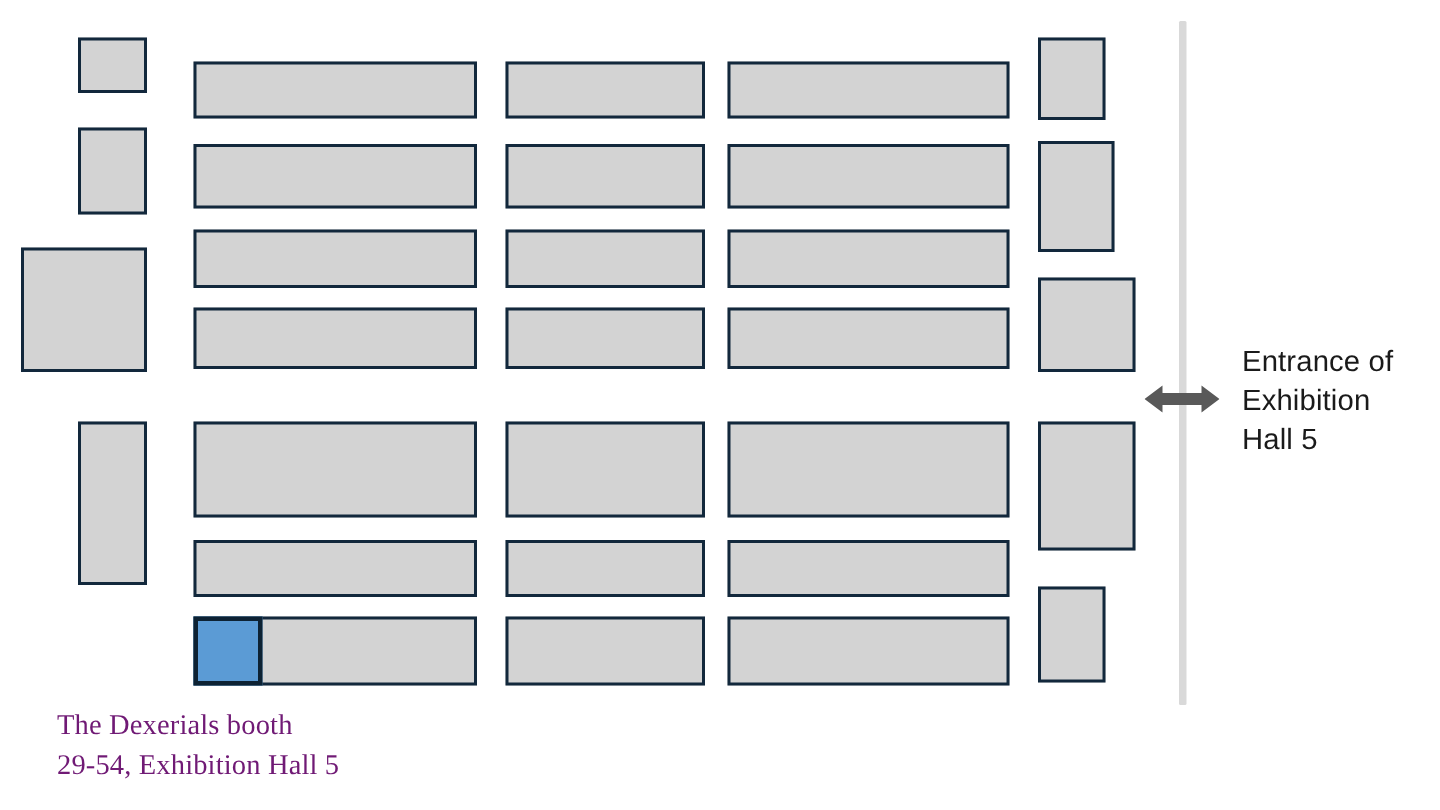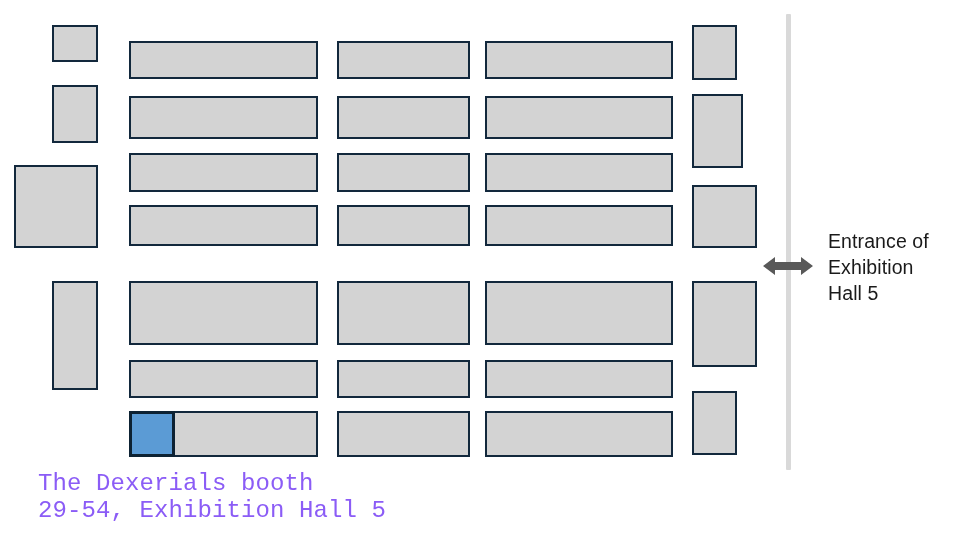--- a/index.html
+++ b/index.html
@@ -45,24 +45,24 @@
     position: absolute;
     font-family: "Liberation Sans", sans-serif;
     font-size: 19.5px;
     line-height: 26px;
     color: #1a1a1a;
     white-space: pre-line;
     letter-spacing: 0.1px;
   }
   .caption {
     position: absolute;
-    font-family: Liberation Mono, monospace;
-    font-size: 24px;
+    font-family: Liberation Serif, serif;
+    font-size: 19px;
     line-height: 27px;
-    color: #8b5cf6;
+    color: #701a75;
     white-space: pre-line;
     letter-spacing: 0.1px;
   }
 </style>
 </head>
 <body>
 
 <div id="plan">
 
   <div id="booth-layer">

